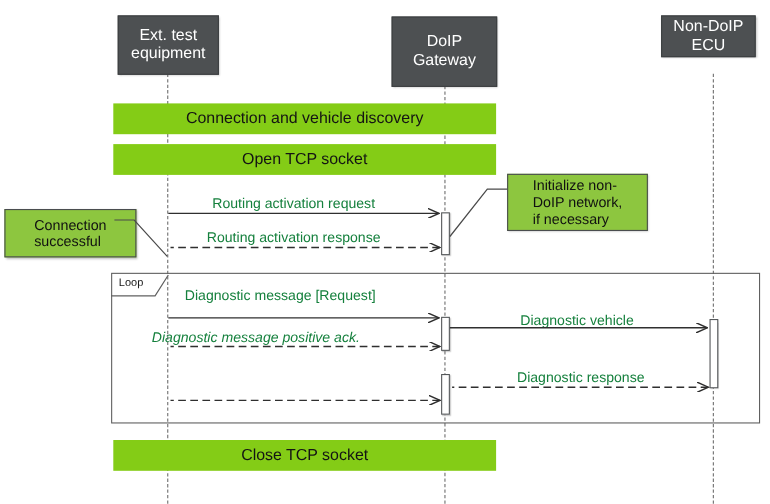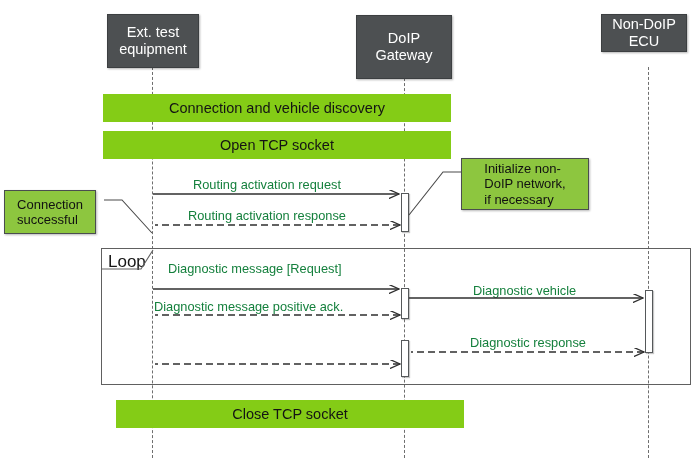--- a/index.html
+++ b/index.html
@@ -78,21 +78,21 @@
   }
 
   .loop-frame{
     position:absolute;
     border:1px solid #606060;
     box-sizing:border-box;
     background:transparent;
   }
   .loop-tag{
     position:absolute;
-    font-size:17px;
+    font-size:10px;
     color:#161616;
     white-space:nowrap;
   }
 
   svg.overlay{position:absolute;left:0;top:0;width:700px;height:458px;pointer-events:none;}
 </style>
 </head>
 <body>
 
 <div id="diagram">
@@ -107,46 +107,46 @@
   <div class="actor-box" style="left:356px;top:15px;width:96px;height:64px;">DoIP
 Gateway</div>
 
   <div class="actor-box" style="left:601px;top:14px;width:86px;height:38px;">Non-DoIP
 ECU</div>
 
   <div class="band" style="left:103px;top:94px;width:348px;height:28px;">Connection and vehicle discovery</div>
 
   <div class="band" style="left:103px;top:131px;width:348px;height:28px;">Open TCP socket</div>
 
-  <div class="band" style="left:116px;top:400px;width:348px;height:28px;text-align:center;">Close TCP socket</div>
+  <div class="band" style="left:103px;top:400px;width:348px;height:28px;text-align:center;">Close TCP socket</div>
 
   <div class="activation" style="left:401px;top:193px;width:8px;height:39px;"></div>
   <div class="activation" style="left:401px;top:288px;width:8px;height:31px;"></div>
   <div class="activation" style="left:401px;top:340px;width:8px;height:37px;"></div>
   <div class="activation" style="left:645px;top:290px;width:8px;height:63px;"></div>
 
   <div class="loop-frame" style="left:101px;top:248px;width:590px;height:137px;"></div>
   <div class="loop-tag" style="left:108px;top:252px;">Loop</div>
 
-  <div class="note" style="left:4px;top:190px;width:92px;height:44px;">Connection
+  <div class="note" style="left:4px;top:190px;width:120px;height:44px;">Connection
 successful</div>
 
   <div class="note" style="left:461px;top:158px;width:128px;height:52px;">Initialize non-
 DoIP network,
 if necessary</div>
 
   <div class="msg-label" style="left:193px;top:177px;">Routing activation request</div>
 
   <div class="msg-label" style="left:188px;top:208px;">Routing activation response</div>
 
   <div class="msg-label" style="left:168px;top:261px;">Diagnostic message [Request]</div>
 
   <div class="msg-label" style="left:473px;top:283px;">Diagnostic vehicle</div>
 
-  <div class="msg-label" style="left:154px;top:299px;">Diagnostic message positive ack.</div>
+  <div class="msg-label" style="left:138px;top:299px;font-style:italic;">Diagnostic message positive ack.</div>
 
   <div class="msg-label" style="left:470px;top:335px;">Diagnostic response</div>
 
 
   <svg class="overlay" viewBox="0 0 700 458">
     <defs>
       <marker id="ah" markerWidth="11" markerHeight="9" refX="10" refY="4.5" orient="auto" markerUnits="userSpaceOnUse">
         <path d="M0,0 L10,4.5 L0,9" fill="none" stroke="#2f2f2f" stroke-width="1.3" stroke-linecap="round"></path>
       </marker>
       <marker id="ahl" markerWidth="11" markerHeight="9" refX="1" refY="4.5" orient="auto" markerUnits="userSpaceOnUse">

